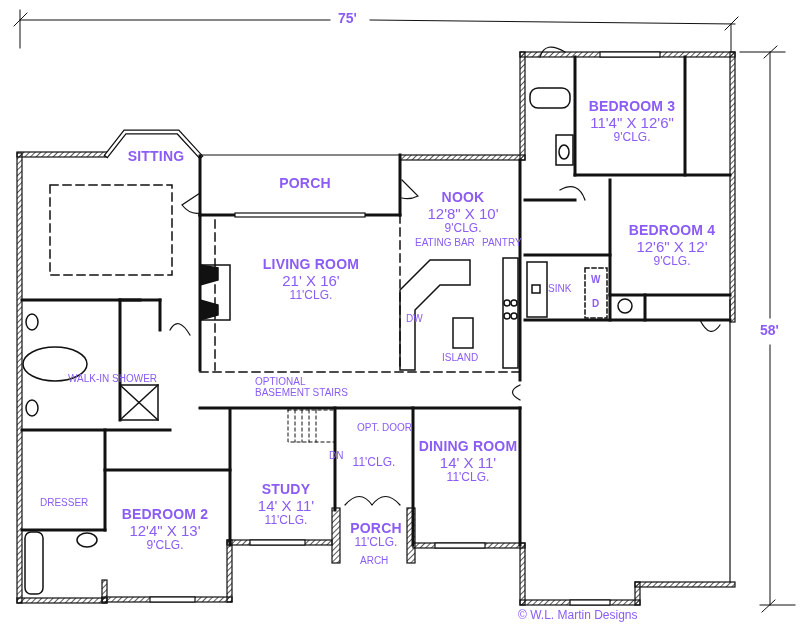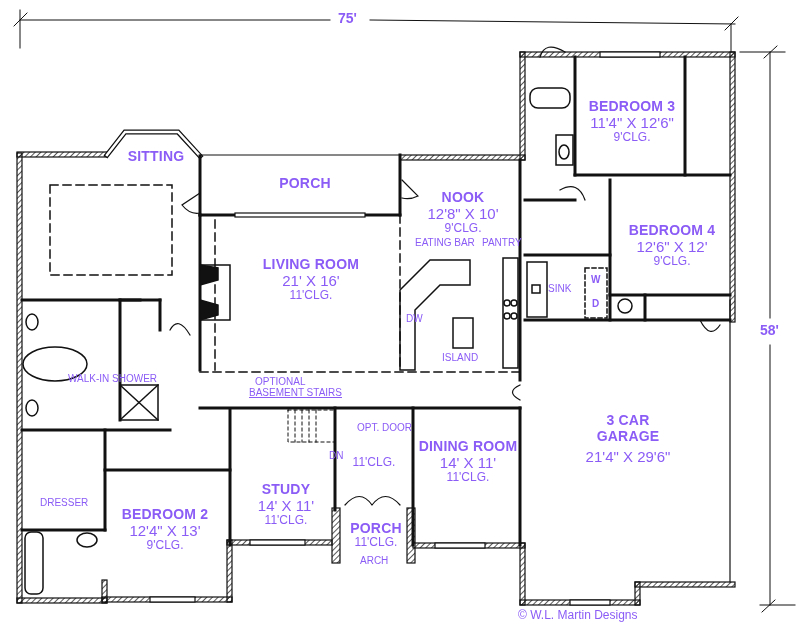--- a/index.html
+++ b/index.html
@@ -202,25 +202,20 @@
     <div class="dim">11'4" X 12'6"</div>
     <div class="clg">9'CLG.</div>
   </div>
 
   <div class="lbl" style="left:672px;top:222px;">
     <div class="name">BEDROOM 4</div>
     <div class="dim">12'6" X 12'</div>
     <div class="clg">9'CLG.</div>
   </div>
 
-  <div class="lbl" style="left:628px;top:412px;">
-    <div class="name">3 CAR</div>
-    <div class="name">GARAGE</div>
-    <div class="dim" style="margin-top:4px;">21'4" X 29'6"</div>
-  </div>
 
   <div class="lbl" style="left:468px;top:438px;">
     <div class="name">DINING ROOM</div>
     <div class="dim">14' X 11'</div>
     <div class="clg">11'CLG.</div>
   </div>
 
   <div class="lbl clg" style="left:374px;top:456px;">11'CLG.</div>
 
   <div class="lbl" style="left:286px;top:470px;margin-top:11px;">
@@ -242,20 +237,20 @@
 
   <div class="note" style="left:415px;top:237px;">EATING BAR</div>
   <div class="note" style="left:482px;top:237px;">PANTRY</div>
   <div class="note" style="left:548px;top:283px;">SINK</div>
   <div class="note" style="left:442px;top:352px;">ISLAND</div>
   <div class="note" style="left:406px;top:313px;">DW</div>
   <div class="note" style="left:591px;top:274px;font-weight:bold;">W</div>
   <div class="note" style="left:592px;top:298px;font-weight:bold;">D</div>
   <div class="note" style="left:68px;top:373px;text-align:right;">WALK-IN SHOWER</div>
   <div class="note" style="left:255px;top:376px;">OPTIONAL</div>
-  <div class="note" style="left:249px;top:387px;text-decoration:underline;">BASEMENT STAIRS</div>
+  <div class="note" style="left:255px;top:387px;">BASEMENT STAIRS</div>
   <div class="note" style="left:329px;top:422px;margin-top:28px;">DN</div>
   <div class="note" style="left:357px;top:422px;">OPT. DOOR</div>
   <div class="note" style="left:40px;top:497px;">DRESSER</div>
   <div class="note" style="left:360px;top:555px;">ARCH</div>
 
   <div class="credit" style="left:518px;top:608px;">© W.L. Martin Designs</div>
 </div>
 
 </body></html>

